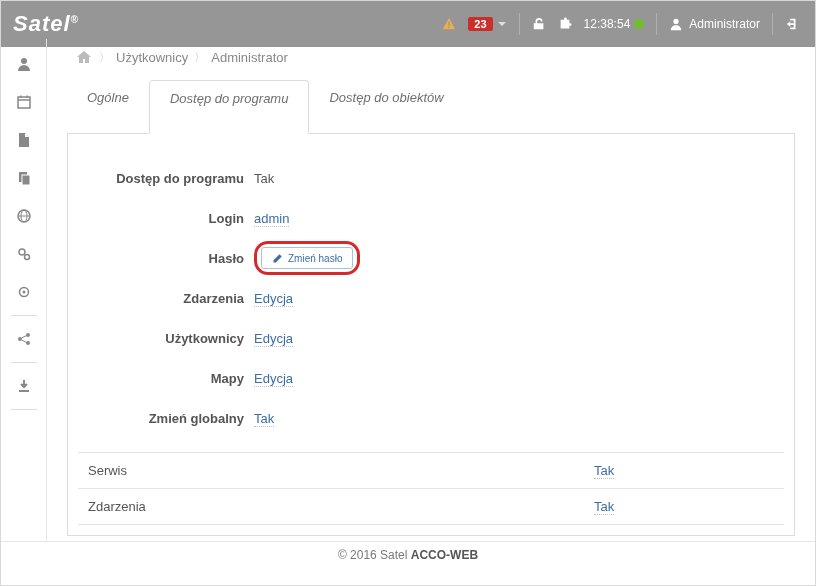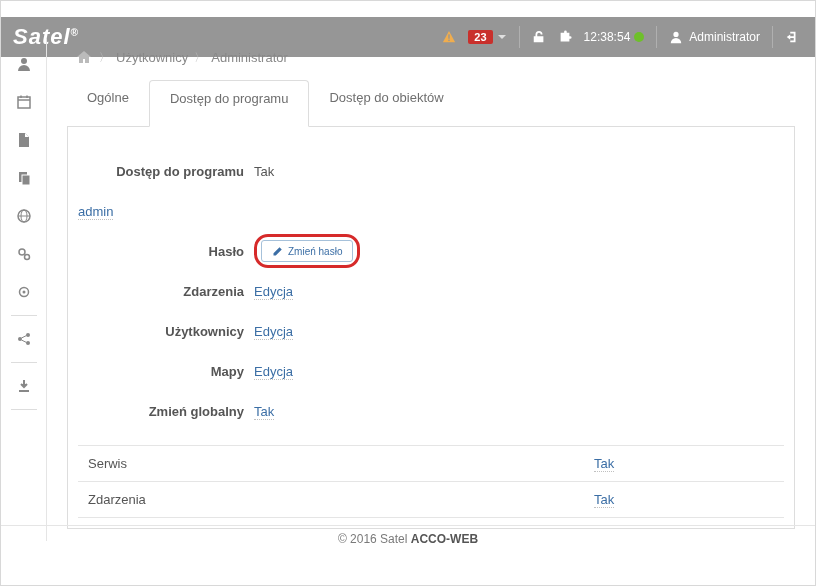--- a/index.html
+++ b/index.html
@@ -1,27 +1,26 @@
 <!DOCTYPE html>
 <html><head>
 <meta charset="utf-8">
 <style>
   * { box-sizing: border-box; }
   html, body { margin: 0; padding: 0; font-family: Arial, Helvetica, sans-serif; font-size: 13px; color: #555; }
   body { width: 816px; height: 586px; background: #fff; position: relative; border: 1px solid #d8d8d8; }
 
   
   .topbar {
-    height: 40px;
+    height: 46px;
     background: #969696;
     display: flex;
     align-items: center;
     padding: 0 10px 0 12px;
     color: #fff;
-    margin-top: 16px;
   }
   .logo { font-family: Arial, sans-serif; font-weight: bold; font-style: italic; font-size: 22px; letter-spacing: 1px; }
   .logo sup { font-size: 10px; }
   .topbar-spacer { flex: 1; }
   .topbar-item { display: inline-flex; align-items: center; margin: 0 6px; font-size: 12px; text-align: right; }
   .badge { background: #c9302c; color: #fff; padding: 1px 6px; border-radius: 2px; font-size: 11px; font-weight: bold; }
   .orange { color: #f0ad4e; }
   .status-dot { width: 10px; height: 10px; border-radius: 50%; background: #6ec02a; display: inline-block; margin-left: 4px; }
   .divider-v { width: 1px; height: 22px; background: #b0b0b0; margin: 0 6px; }
   .topbar .icon { display: inline-flex; }
@@ -64,25 +63,26 @@
   .breadcrumb .chev { color: #bbb; font-size: 11px; }
   .breadcrumb .bc-link { color: #888; cursor: pointer; }
 
   
   .tabs {
     margin: 0 20px;
     border-bottom: 1px solid #ddd;
     display: flex;
   }
   .tab {
-    padding: 10px 20px 20px;
+    padding: 10px 20px 27px;
     color: #6f6f6f;
     cursor: pointer;
     position: relative;
     top: 1px;
+    font-style: italic;
   }
   .tab.active {
     border: 1px solid #ddd;
     border-bottom: 1px solid #fff;
     border-radius: 4px 4px 0 0;
     background: #fff;
   }
 
   
   .card {
@@ -142,21 +142,21 @@
     padding: 10px 10px;
     font-size: 13px;
     color: #555;
   }
   .table .tcell.label { flex: 1; }
   .table .tcell.val { width: 200px; }
 
   
   .footer {
     position: absolute;
-    left: 0; right: 0; bottom: 16px;
+    left: 0; right: 0; bottom: 0;
     height: 44px;
     border-top: 1px solid #e5e5e5;
     text-align: center;
     font-size: 12px;
     color: #7a7a7a;
     padding-top: 6px;
   }
   .footer .f1 b { color: #555; font-weight: bold; }
 
   svg { display: block; }
@@ -315,20 +315,21 @@
     <div class="tab active">Dostęp do programu</div>
     <div class="tab">Dostęp do obiektów</div>
   </div>
 
   <div class="card">
     <div class="form-row">
       <div class="form-label">Dostęp do programu</div>
       <div class="form-value">Tak</div>
     </div>
     <div class="form-row">
+      <div class="form-label">Login</div>
       <div class="form-value"><a class="link-val">admin</a></div>
     </div>
     <div class="form-row">
       <div class="form-label">Hasło</div>
       <div class="form-value">
         <span class="btn-pw-wrap">
           <button class="btn-pw">
             <span>
                 <svg width="12" height="12" viewBox="0 0 16 16">
                   <path fill="#3b6ea5" d="M2 11 l8 -8 l3 3 l-8 8 H2 Z M11 2 l3 3"></path>

